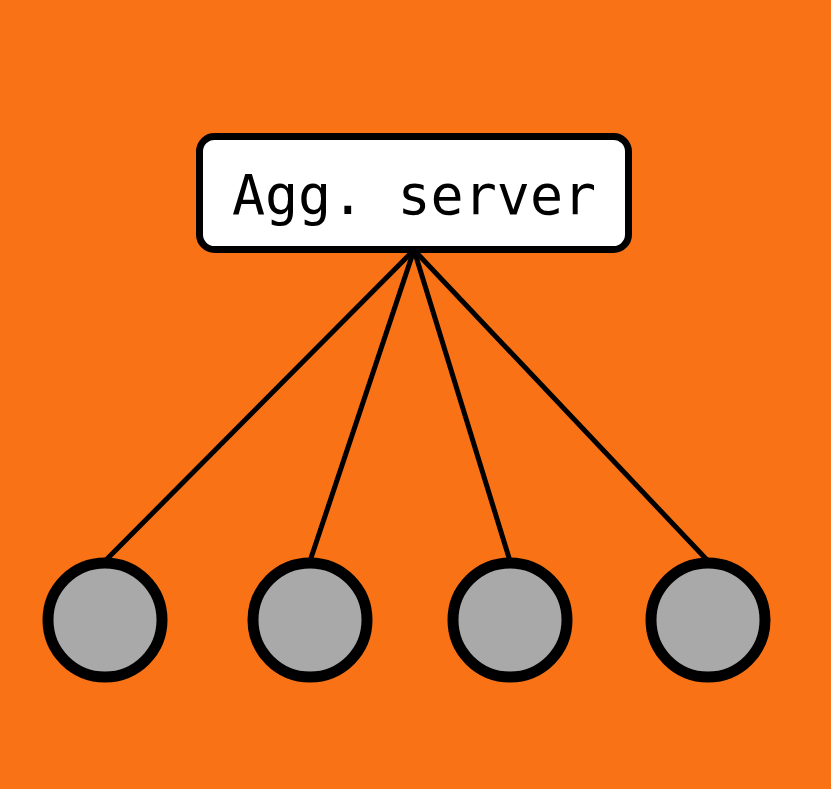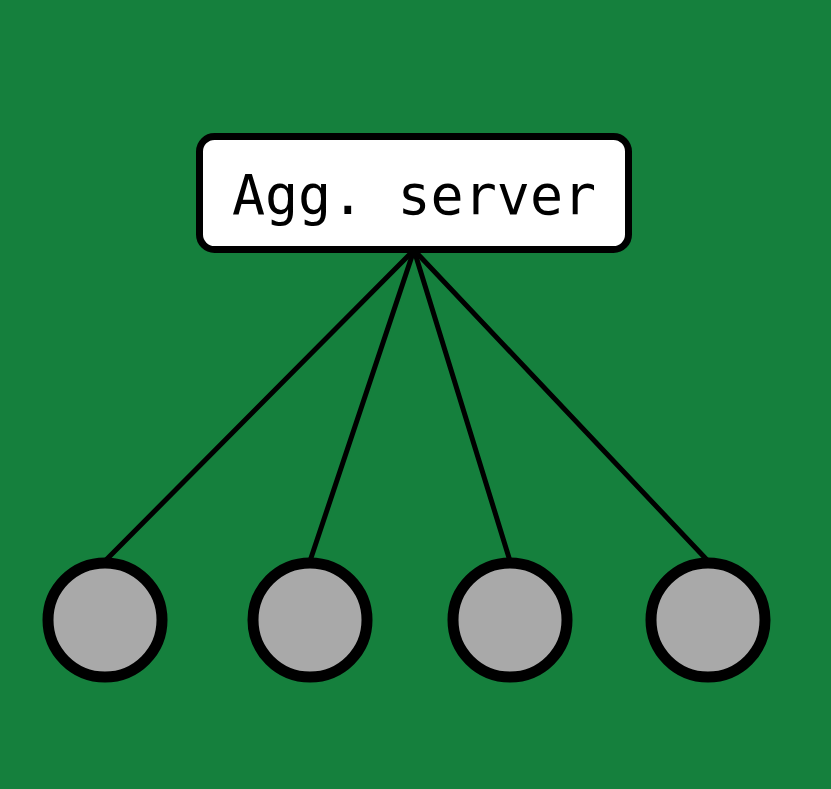--- a/index.html
+++ b/index.html
@@ -4,21 +4,21 @@
 <style>
   html, body {
     margin: 0;
     padding: 0;
     background: #ffffff;
   }
   .canvas {
     position: relative;
     width: 831px;
     height: 789px;
-    background: #15803d;
+    background: #f97316;
     overflow: hidden;
     font-family: "DejaVu Sans Mono", "Liberation Mono", monospace;
   }
   svg text {
     font-family: "DejaVu Sans Mono", "Liberation Mono", monospace;
     font-size: 55px;
     fill: #000000;
   }
 </style>
 </head>

